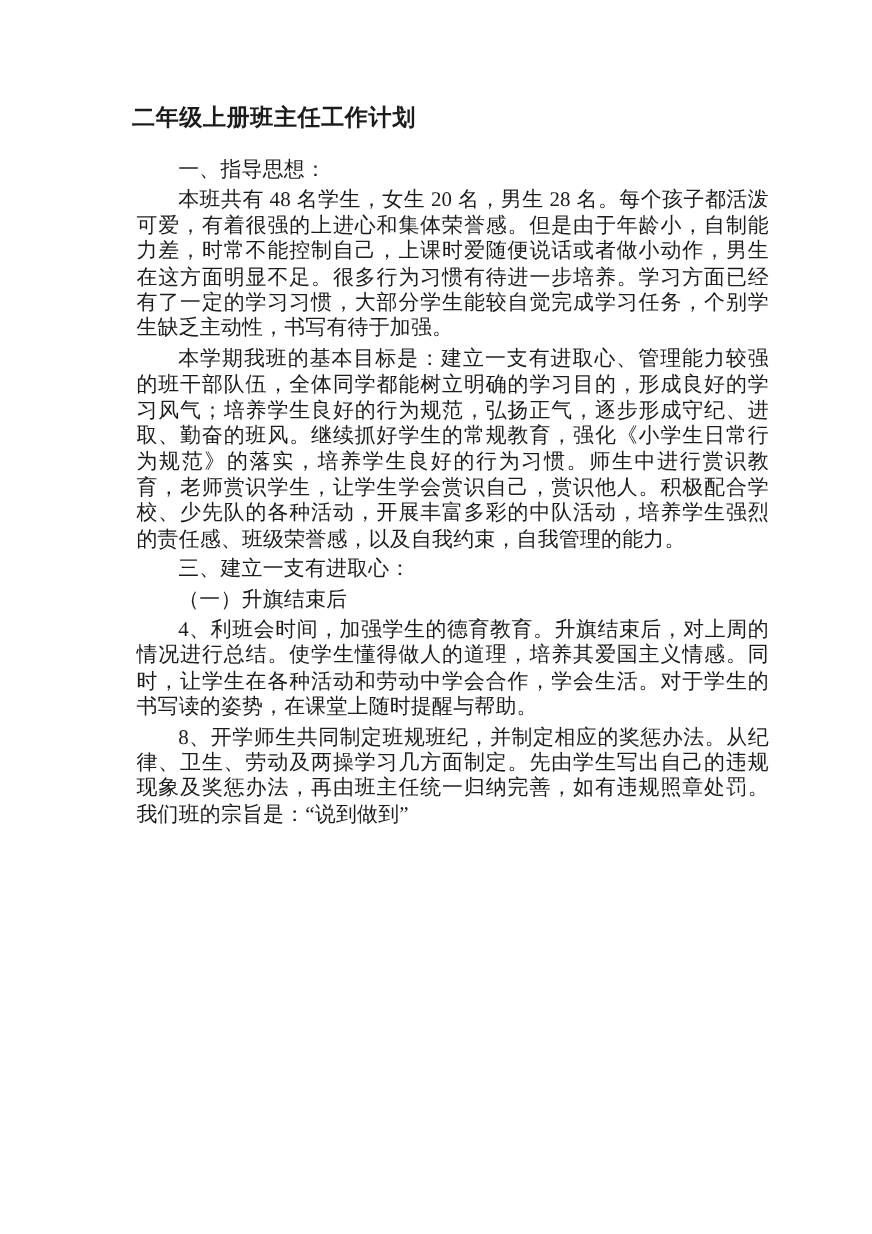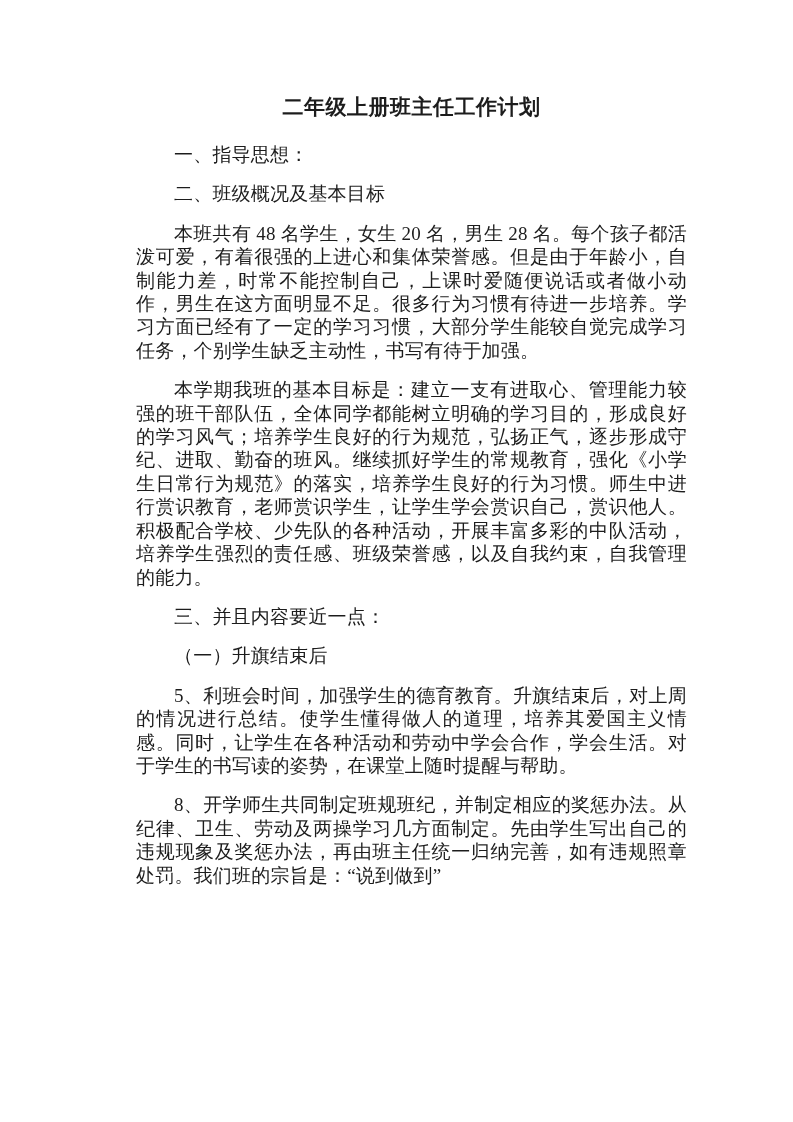--- a/index.html
+++ b/index.html
@@ -19,41 +19,39 @@
     width: 793px;
     height: 1122px;
     background: #ffffff;
     padding: 94px 90px 40px 120px;
   }
   .doc-title {
     margin: 0 0 23px 0;
     font-size: 21px;
     font-weight: bold;
     line-height: 26px;
-    text-align: center;
     letter-spacing: 0.5px;
   }
   .doc-body p {
-    margin: 16px;
+    margin: 4px;
     font-size: 19px;
     line-height: 23.4px;
     text-align: justify;
     text-indent: 2em;
     letter-spacing: 0.2px;
     word-break: break-all;
   }
 </style>
 </head>
 <body>
 
 <div class="page">
   <h1 class="doc-title">二年级上册班主任工作计划</h1>
   <div class="doc-body">
       <p>一、指导思想：</p>
-      <p>二、班级概况及基本目标</p>
       <p>本班共有 48 名学生，女生 20 名，男生 28 名。每个孩子都活泼可爱，有着很强的上进心和集体荣誉感。但是由于年龄小，自制能力差，时常不能控制自己，上课时爱随便说话或者做小动作，男生在这方面明显不足。很多行为习惯有待进一步培养。学习方面已经有了一定的学习习惯，大部分学生能较自觉完成学习任务，个别学生缺乏主动性，书写有待于加强。</p>
       <p>本学期我班的基本目标是：建立一支有进取心、管理能力较强的班干部队伍，全体同学都能树立明确的学习目的，形成良好的学习风气；培养学生良好的行为规范，弘扬正气，逐步形成守纪、进取、勤奋的班风。继续抓好学生的常规教育，强化《小学生日常行为规范》的落实，培养学生良好的行为习惯。师生中进行赏识教育，老师赏识学生，让学生学会赏识自己，赏识他人。积极配合学校、少先队的各种活动，开展丰富多彩的中队活动，培养学生强烈的责任感、班级荣誉感，以及自我约束，自我管理的能力。</p>
-      <p>三、并且内容要近一点：</p>
+      <p>三、建立一支有进取心：</p>
       <p>（一）升旗结束后</p>
-      <p>5、利班会时间，加强学生的德育教育。升旗结束后，对上周的情况进行总结。使学生懂得做人的道理，培养其爱国主义情感。同时，让学生在各种活动和劳动中学会合作，学会生活。对于学生的书写读的姿势，在课堂上随时提醒与帮助。</p>
+      <p>4、利班会时间，加强学生的德育教育。升旗结束后，对上周的情况进行总结。使学生懂得做人的道理，培养其爱国主义情感。同时，让学生在各种活动和劳动中学会合作，学会生活。对于学生的书写读的姿势，在课堂上随时提醒与帮助。</p>
       <p>8、开学师生共同制定班规班纪，并制定相应的奖惩办法。从纪律、卫生、劳动及两操学习几方面制定。先由学生写出自己的违规现象及奖惩办法，再由班主任统一归纳完善，如有违规照章处罚。我们班的宗旨是：“说到做到”</p>
     </div>
 </div>
 
 </body></html>

